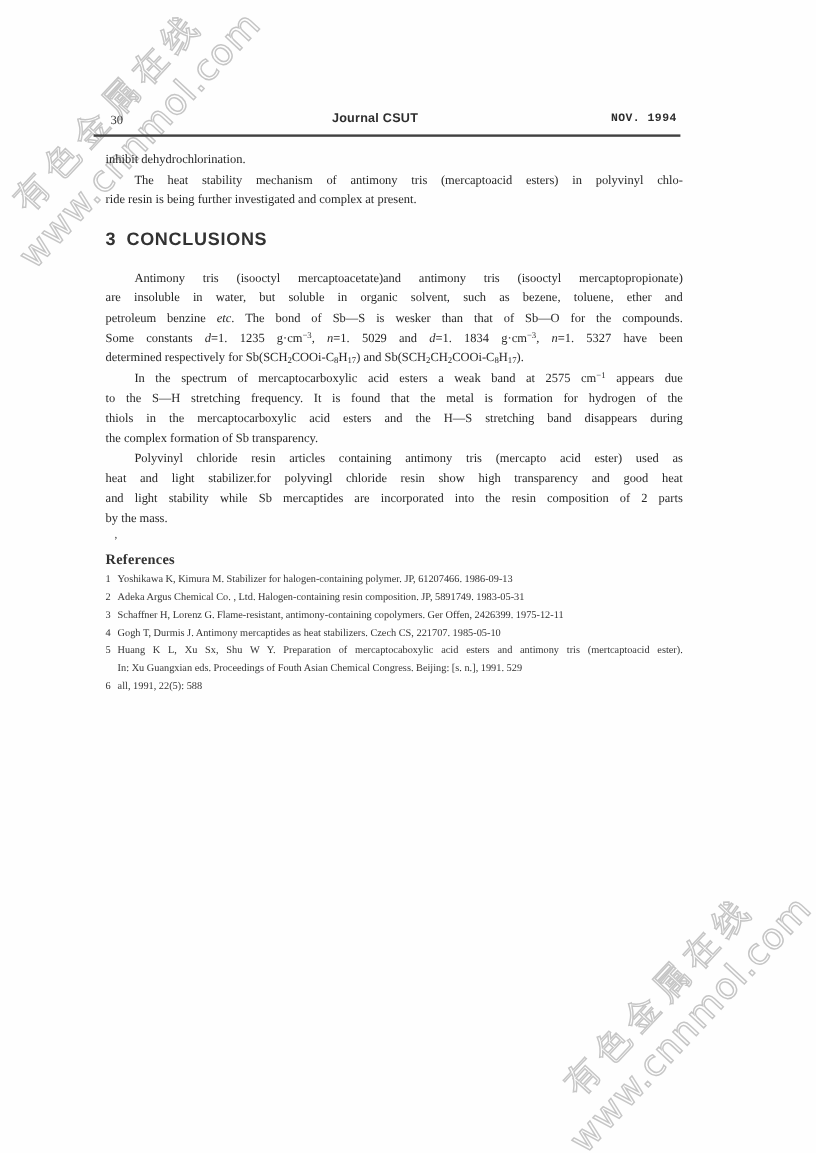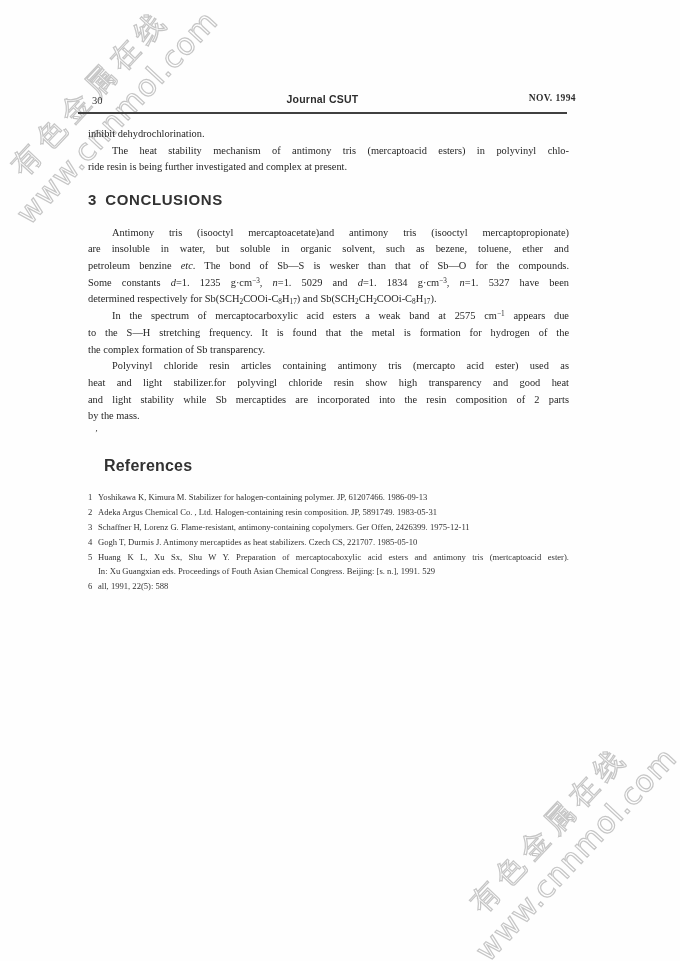--- a/index.html
+++ b/index.html
@@ -20,25 +20,25 @@
     -webkit-text-stroke:1.2px #c3c3c3;
     opacity:0.95; white-space:nowrap;
   }
   .wm-tl { left:-46px; top:69px; }
   .wm-br { left:413px; top:806px; }
   .wm-cn  { font-size:29px; letter-spacing:7px; font-family:"DejaVu Sans",sans-serif; line-height:34px; }
   .wm-url { font-size:30px; letter-spacing:1px; font-family:"DejaVu Sans",sans-serif; line-height:36px; }
 
   
   .pagenum  { position:absolute; left:92px; top:95px; font-size:10.5px; color:#333; }
-  .journal  { position:absolute; left:78px; top:93px; width:489px; text-align:center;
+  .journal  { position:absolute; left:68px; top:93px; width:489px; text-align:center;
               font-family:"Liberation Sans","DejaVu Sans",sans-serif; font-weight:bold;
               font-size:10.5px; letter-spacing:0.2px; color:#2e2e2e; }
-  .issuedate{ position:absolute; right:104px; top:93px;
-              font-family:Liberation Serif, serif; font-weight:bold;
+  .issuedate{ position:absolute; right:116px; top:93px;
+              font-family:Liberation Mono, monospace; font-weight:bold;
               font-size:9.5px; letter-spacing:0.4px; color:#2e2e2e; }
   .rule     { position:absolute; left:78px; top:112px; width:489px; height:2px; background:#404040; }
 
   
   .content { position:absolute; left:88px; top:126px; width:481px;
              font-size:10.4px; line-height:16.7px; }
   .para { margin:0; }
   .line { text-align:justify; text-align-last:justify; }
   .line.last { text-align-last:left; }
   .line.first-indent { text-indent:24px; }
@@ -47,23 +47,23 @@
   sub { vertical-align:-0.25em; }
   i { font-style:italic; }
 
   .sec-heading { margin:15.5px 0 16.3px 0; line-height:16.7px;
                  font-family:"Liberation Sans","DejaVu Sans",sans-serif;
                  font-weight:bold; font-size:15px; color:#323232; }
   .sec-heading .sec-title { margin-left:9px; letter-spacing:0.6px; }
 
   .artifact-line { line-height:16.7px; text-indent:7px; font-size:9px; color:#3a3a3a; }
 
-  .refs-title { margin:16px; line-height:16.7px;
-                font-family:Liberation Sans, sans-serif;
-                font-weight:bold; font-size:16px; letter-spacing:0.2px; color:#323232; }
+  .refs-title { margin:0; line-height:16.7px;
+                font-family:Liberation Serif, serif;
+                font-weight:bold; font-size:12px; letter-spacing:0.2px; color:#323232; }
   .refs { font-size:8.6px; line-height:14.8px; color:#333; }
   .ref { position:relative; padding-left:10px; }
   .ref-num { position:absolute; left:0; top:0; }
 </style>
 </head>
 <body>
 
 <div class="page">
 
   <div class="wm wm-tl">
@@ -93,20 +93,21 @@
       <div class="para">
         <div class="line first-indent">Antimony tris (isooctyl mercaptoacetate)and antimony tris (isooctyl mercaptopropionate)</div>
         <div class="line">are insoluble in water, but soluble in organic solvent, such as bezene, toluene, ether and</div>
         <div class="line">petroleum benzine <i>etc</i>. The bond of Sb—S is wesker than that of Sb—O for the compounds.</div>
         <div class="line">Some constants <i>d</i>=1. 1235 g·cm<sup>−3</sup>, <i>n</i>=1. 5029 and <i>d</i>=1. 1834 g·cm<sup>−3</sup>, <i>n</i>=1. 5327 have been</div>
         <div class="line last">determined respectively for Sb(SCH<sub>2</sub>COOi-C<sub>8</sub>H<sub>17</sub>) and Sb(SCH<sub>2</sub>CH<sub>2</sub>COOi-C<sub>8</sub>H<sub>17</sub>).</div>
       </div>
       <div class="para">
         <div class="line first-indent">In the spectrum of mercaptocarboxylic acid esters a weak band at 2575 cm<sup>−1</sup> appears due</div>
         <div class="line">to the S—H stretching frequency. It is found that the metal is formation for hydrogen of the</div>
+        <div class="line">thiols in the mercaptocarboxylic acid esters and the H—S stretching band disappears during</div>
         <div class="line last">the complex formation of Sb transparency.</div>
       </div>
       <div class="para">
         <div class="line first-indent">Polyvinyl chloride resin articles containing antimony tris (mercapto acid ester) used as</div>
         <div class="line">heat and light stabilizer.for polyvingl chloride resin show high transparency and good heat</div>
         <div class="line">and light stability while Sb mercaptides are incorporated into the resin composition of 2 parts</div>
         <div class="line last">by the mass.</div>
       </div>
       <div class="artifact-line">’</div>
       <div class="refs-title">References</div>

